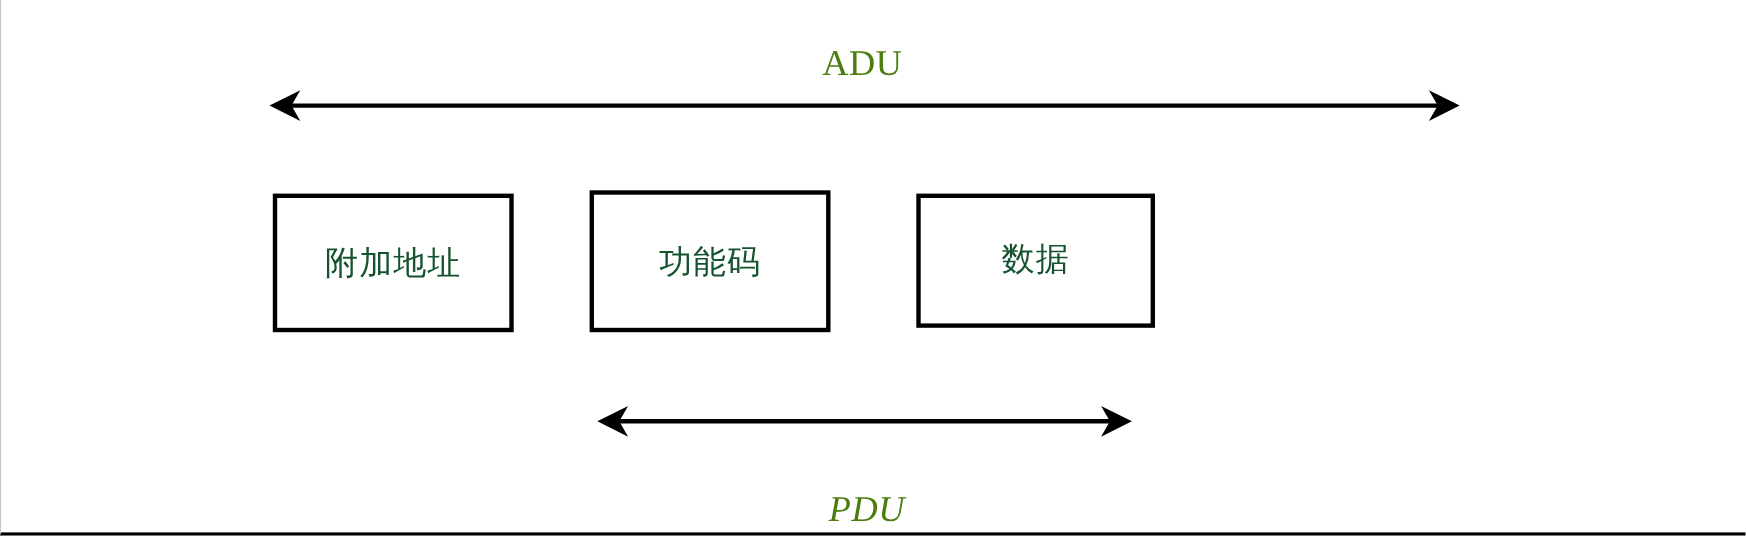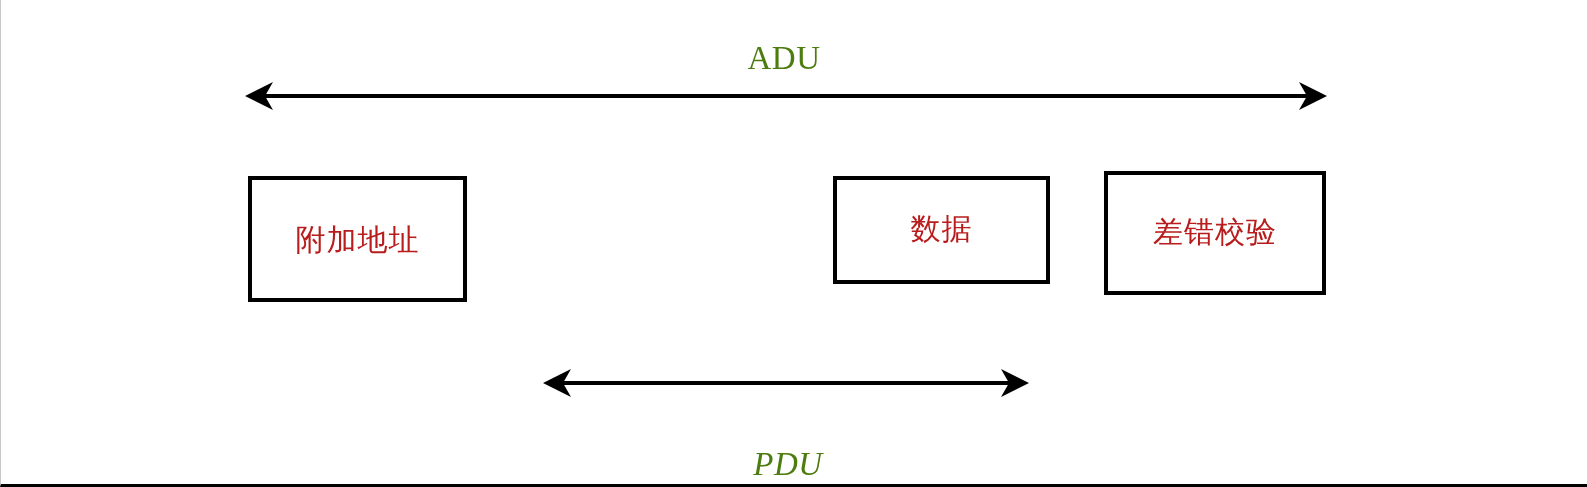--- a/index.html
+++ b/index.html
@@ -62,28 +62,28 @@
     background: #ffffff;
     border: 4px solid #000000;
     display: flex;
     align-items: center;
     justify-content: center;
   }
   .field-box-label {
     font-family: "Liberation Serif", "DejaVu Serif", serif;
     font-size: 30px;
     line-height: 34px;
-    color: #b91c1c;
+    color: #14532d;
     white-space: nowrap;
     letter-spacing: 1px;
   }
 
   #box-addr   { left: 247px;  top: 176px; width: 219px; height: 126px; }
   #box-func   { left: 535px;  top: 173px; width: 219px; height: 129px; }
-  #box-data   { left: 832px;  top: 176px; width: 217px; height: 108px; }
+  #box-data   { left: 832px;  top: 176px; width: 217px; height: 122px; }
   #box-crc    { left: 1103px; top: 171px; width: 222px; height: 124px; }
 
   
   #box-addr .field-box-label { transform: translateY(1px); }
   #box-func .field-box-label { transform: translateY(1px); }
   #box-data .field-box-label { transform: translateY(-1px); }
   #box-crc  .field-box-label { transform: translateY(-1px); }
 </style>
 </head>
 <body>
@@ -95,28 +95,28 @@
   <svg class="arrow-svg" id="adu-arrow" width="1090" height="42" viewBox="0 0 1090 42">
     <line x1="18" y1="21" x2="1072" y2="21" stroke="#000000" stroke-width="4"></line>
     <polygon points="4,21 32,7 24,21 32,35" fill="#000000"></polygon>
     <polygon points="1086,21 1058,7 1066,21 1058,35" fill="#000000"></polygon>
   </svg>
 
   <div class="field-box" id="box-addr">
     <span class="field-box-label">附加地址</span>
   </div>
 
+  <div class="field-box" id="box-func">
+    <span class="field-box-label">功能码</span>
+  </div>
 
   <div class="field-box" id="box-data">
     <span class="field-box-label">数据</span>
   </div>
 
-  <div class="field-box" id="box-crc">
-    <span class="field-box-label">差错校验</span>
-  </div>
 
   <svg class="arrow-svg" id="pdu-arrow" width="494" height="42" viewBox="0 0 494 42">
     <line x1="18" y1="21" x2="476" y2="21" stroke="#000000" stroke-width="4"></line>
     <polygon points="4,21 32,7 24,21 32,35" fill="#000000"></polygon>
     <polygon points="490,21 462,7 470,21 462,35" fill="#000000"></polygon>
   </svg>
 
   <div class="span-label" id="pdu-label">PDU</div>
 
 </div>

